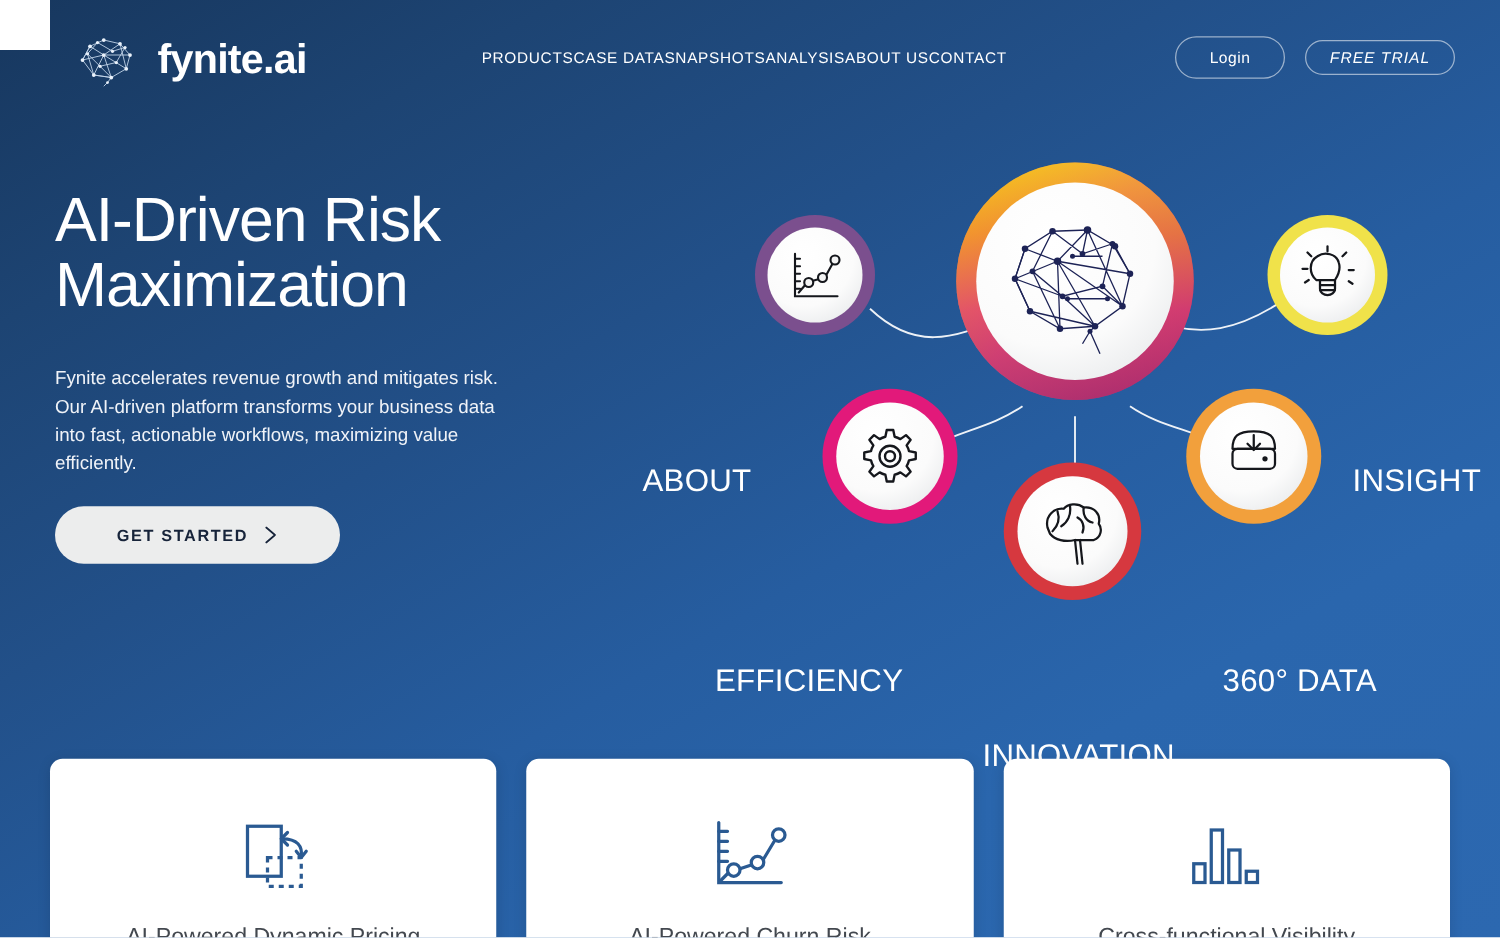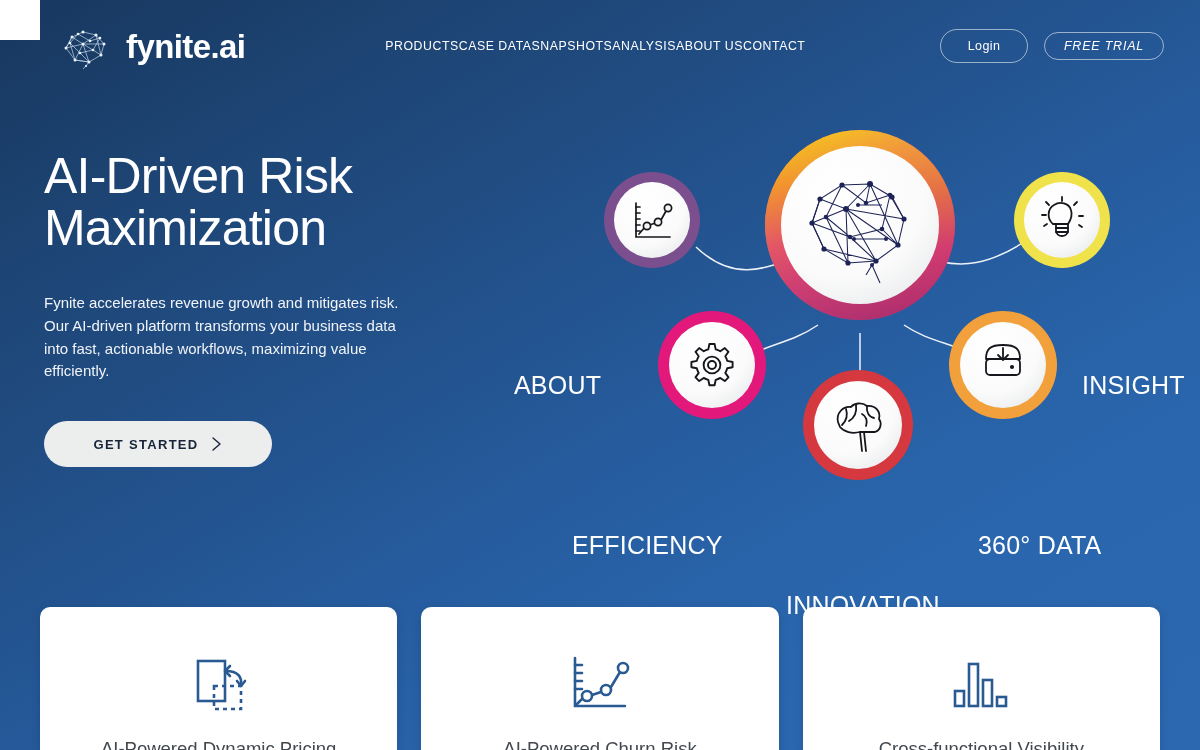--- a/index.html
+++ b/index.html
@@ -104,21 +104,21 @@
   }
   .hero-sub {
     margin-top:38px;
     color:#f0f3f8;
     font-size:15px;
     line-height:1.52;
     font-weight:400;
     width:355px;
   }
   .cta {
-    margin-top:38px;
+    margin-top:22px;
     width:228px; height:46px;
     border-radius:25px;
     background:#eceded;
     border:none;
     color:#17243a;
     font-size:13px;
     font-weight:700;
     letter-spacing:1.3px;
     display:flex; align-items:center; justify-content:center; gap:12px;
     cursor:pointer;

